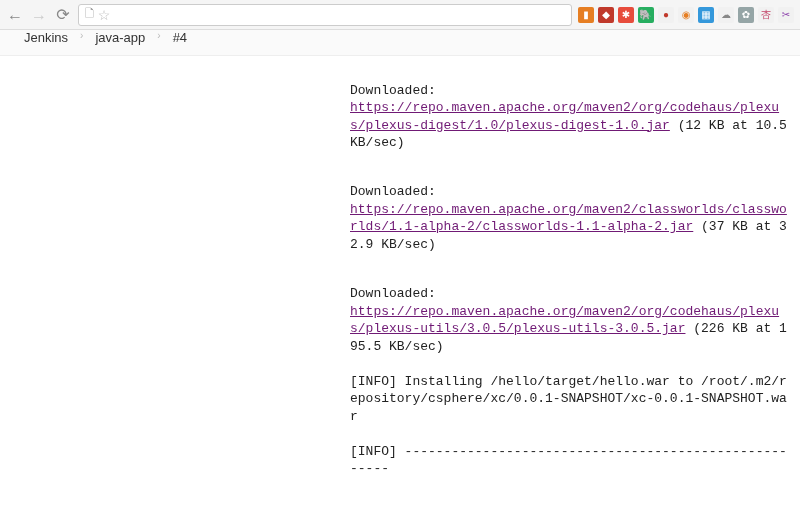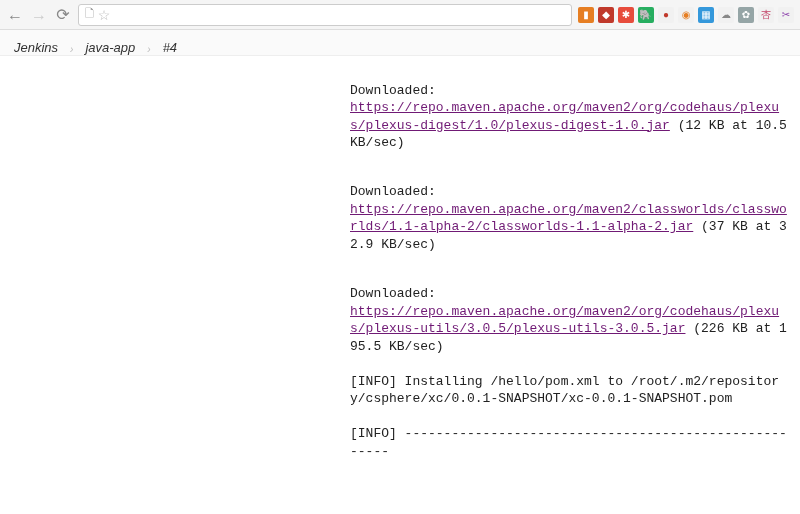--- a/index.html
+++ b/index.html
@@ -45,28 +45,27 @@
     gap: 4px;
   }
   .url-icon { font-size: 11px; color: #888; }
   .url-text { flex: 1; white-space: nowrap; overflow: hidden; }
   .url-port { color: #999; }
   .star-icon { color: #bbb; font-size: 14px; }
   .ext-icons { display: flex; gap: 4px; align-items: center; }
   .ext-icon { width: 16px; height: 16px; border-radius: 2px; display: flex; align-items: center; justify-content: center; font-size: 10px; color: #fff; }
   .breadcrumb {
     display: flex;
-    align-items: flex-end;
+    align-items: flex-start;
     height: 26px;
-    padding: 0 14px;
+    padding: 0 24px;
     font-size: 13px;
     color: #333;
     border-bottom: 1px solid #eee;
     background: #fafafa;
-    font-style: italic;
   }
   .breadcrumb .crumb { color: #333; cursor: pointer; }
   .breadcrumb .sep { color: #bbb; margin: 0 12px; font-size: 10px; }
   .console {
     padding: 8px 10px 10px 350px;
     font-family: "Courier New", Courier, monospace;
     font-size: 13px;
     line-height: 1.35;
     color: #222;
     white-space: pre-wrap;
@@ -112,21 +111,21 @@
   <span class="crumb">#4</span>
 </div>
 
 <div class="console">
 <div class="block"><span>Downloaded: </span>
 <a href="#">https://repo.maven.apache.org/maven2/org/codehaus/plexus/plexus-digest/1.0/plexus-digest-1.0.jar</a><span> (12 KB at 10.5 KB/sec)</span></div>
 <div class="block"><span>Downloaded: </span>
 <a href="#">https://repo.maven.apache.org/maven2/classworlds/classworlds/1.1-alpha-2/classworlds-1.1-alpha-2.jar</a><span> (37 KB at 32.9 KB/sec)</span></div>
 <div><span>Downloaded: </span>
 <a href="#">https://repo.maven.apache.org/maven2/org/codehaus/plexus/plexus-utils/3.0.5/plexus-utils-3.0.5.jar</a><span> (226 KB at 195.5 KB/sec)</span></div>
-<div>[INFO] Installing /hello/pom.xml to /root/.m2/repository/csphere/xc/0.0.1-SNAPSHOT/xc-0.0.1-SNAPSHOT.pom</div>
+<div>[INFO] Installing /hello/target/hello.war to /root/.m2/repository/csphere/xc/0.0.1-SNAPSHOT/xc-0.0.1-SNAPSHOT.war</div>
 <div>[INFO] ------------------------------------------------------</div>
 
 
 
 
 
 
 
 </div>
 

